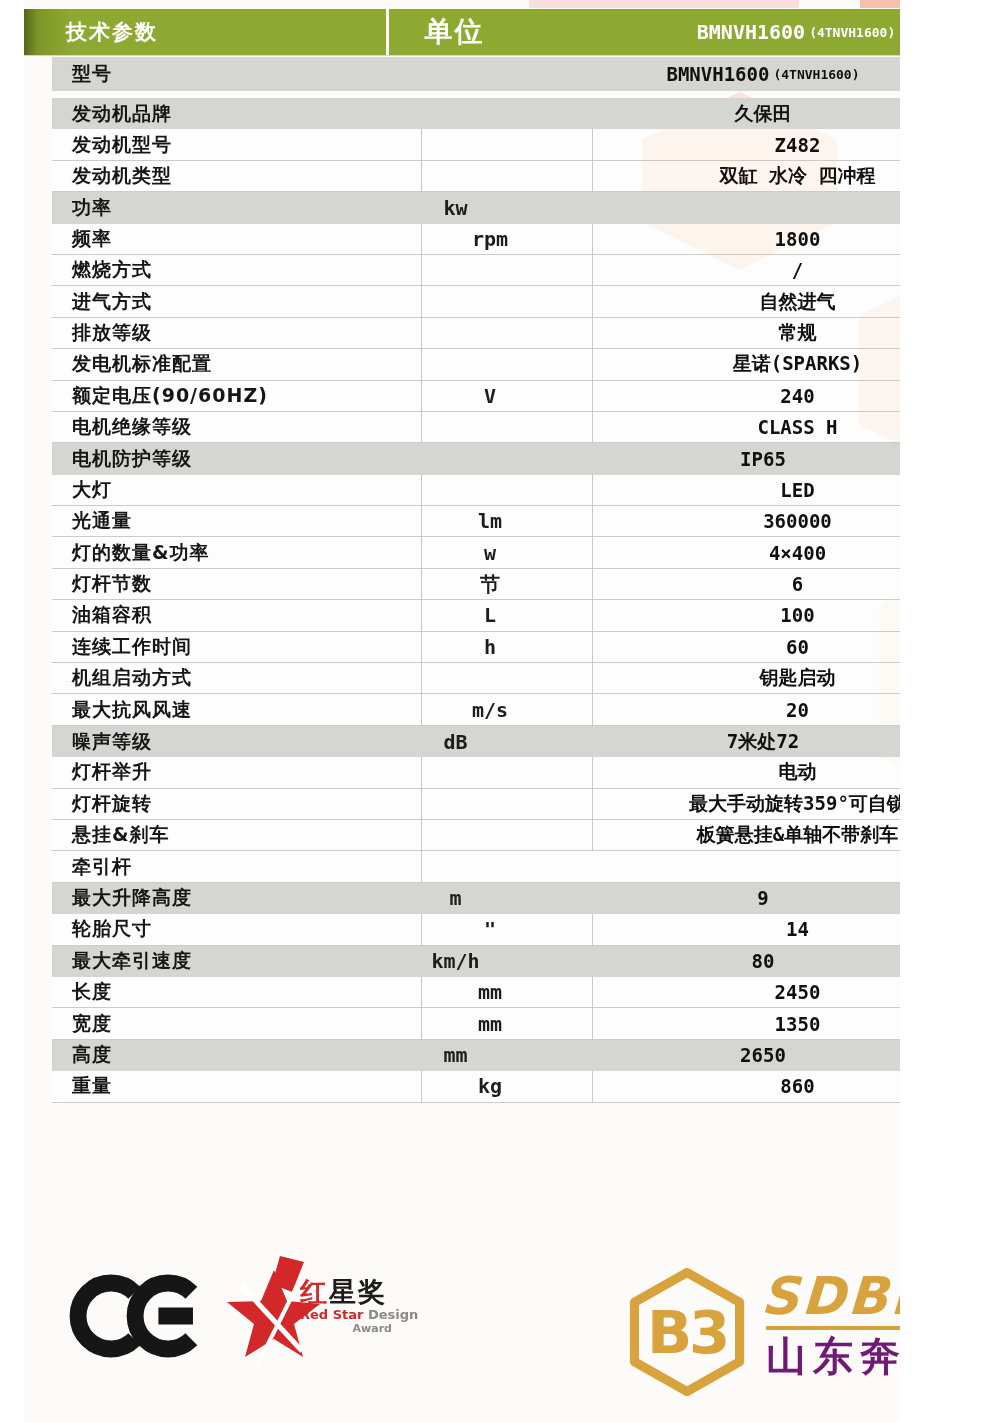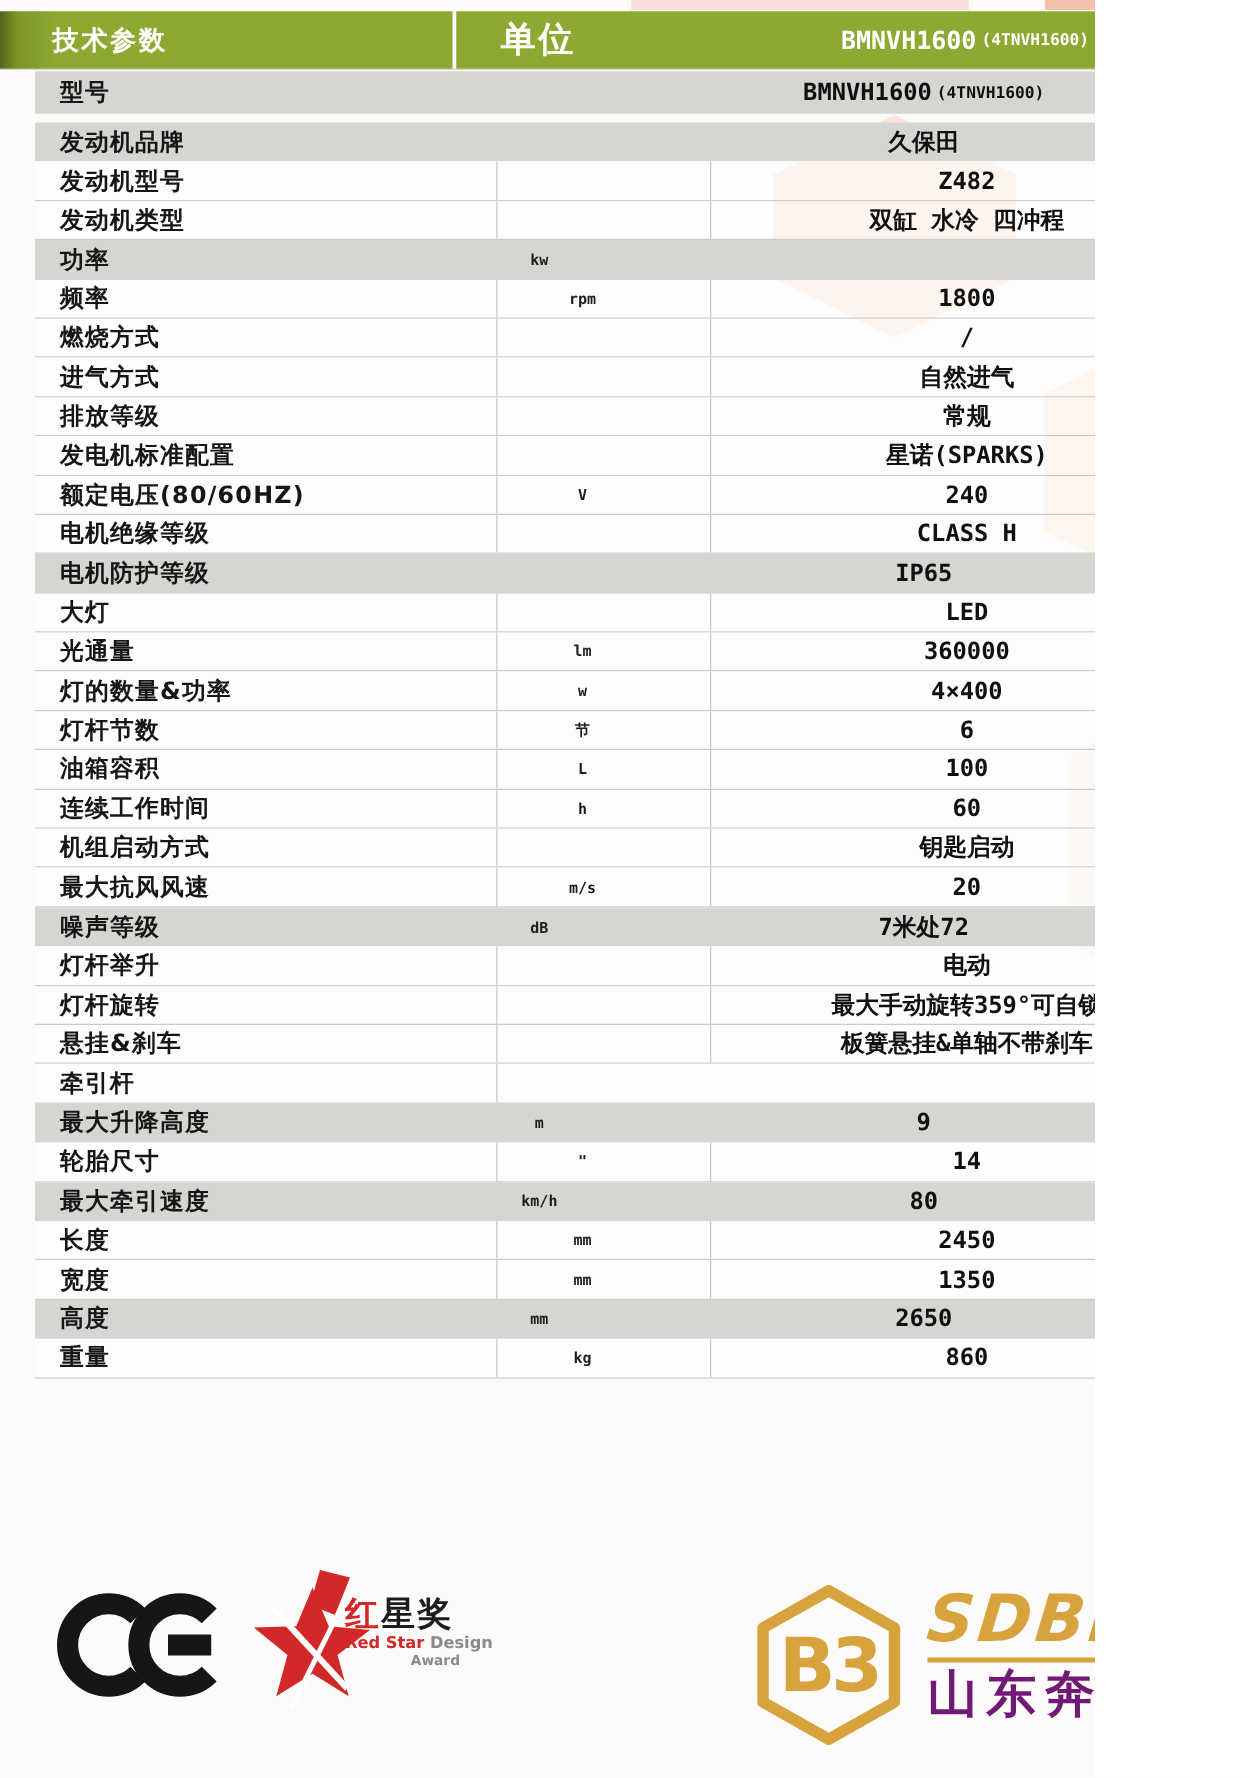--- a/index.html
+++ b/index.html
@@ -1,19 +1,20 @@
 <!DOCTYPE html>
 <html><head>
 <meta charset="utf-8">
 <style>
   html,body{margin:0;padding:0;}
   .page{
     position:relative;width:876px;height:1422px;overflow:hidden;
     background:#fcfbf9;
     font-family:"DejaVu Sans", sans-serif;
+    margin-left:24px;
   }
   
   .deco{position:absolute;z-index:0;pointer-events:none;}
   .hex{clip-path:polygon(50% 0,100% 27%,100% 73%,50% 100%,0 73%,0 27%);}
   
   .hdr{
     position:absolute;left:0;top:9px;width:978px;height:46px;z-index:2;
     display:flex;align-items:stretch;color:#fff;
     background:linear-gradient(90deg,#55661a 0px,#7d9527 14px,#8ea931 46px,#8ea931 100%);
     box-shadow:0 1px 0 rgba(0,0,0,.15);
@@ -27,21 +28,21 @@
   .model-sub{font-size:13px;font-weight:700;font-family:"DejaVu Sans Mono","DejaVu Sans",monospace;}
   
   .table{position:absolute;left:28px;top:57px;width:950px;z-index:1;}
   .row{display:flex;align-items:stretch;height:31.4px;box-sizing:border-box;position:relative;}
   .row.first{height:34px;margin-bottom:7px;}
   .row.white{background:rgba(255,255,255,0.58);border-bottom:1px solid #cbcbc8;gap:34px;}
   .row.gray{background:#d5d5d2;}
   .c1{width:335px;box-sizing:border-box;padding-left:20px;display:flex;align-items:center;
     font-size:19px;font-weight:700;color:#161616;letter-spacing:1px;}
   .c2{width:137px;box-sizing:border-box;display:flex;align-items:center;justify-content:center;
-    font-family:"DejaVu Sans Mono","DejaVu Sans",monospace;font-size:12px;font-weight:700;color:#1d1d1d;}
+    font-family:"DejaVu Sans Mono","DejaVu Sans",monospace;font-size:20px;font-weight:700;color:#1d1d1d;}
   .c3{flex:1;display:flex;align-items:center;justify-content:center;gap:4px;
     font-family:"DejaVu Sans Mono","DejaVu Sans",monospace;font-size:19px;font-weight:700;color:#101010;}
   .row.white .c2,.row.white .c3{border-left:1px solid #c9c9c6;}
   .vsub{font-size:13px;font-weight:700;}
   
   .footer-item{position:absolute;z-index:1;}
   .rs-text{position:absolute;left:78px;top:22px;width:120px;}
   .rs-cn{font-size:27px;font-weight:700;letter-spacing:2px;line-height:1;}
   .rs-cn .red{color:#d3282a;}
   .rs-cn .blk{color:#1c1c1c;}
@@ -190,21 +191,21 @@
         </div>
         <div class="c2">
           <span></span>
         </div>
         <div class="c3">
           <span>星诺(SPARKS)</span>
         </div>
       </div>
       <div class="row white">
         <div class="c1">
-          <span>额定电压(80/60HZ)</span>
+          <span>额定电压(90/60HZ)</span>
         </div>
         <div class="c2">
           <span>V</span>
         </div>
         <div class="c3">
           <span>240</span>
         </div>
       </div>
       <div class="row white">
         <div class="c1">

